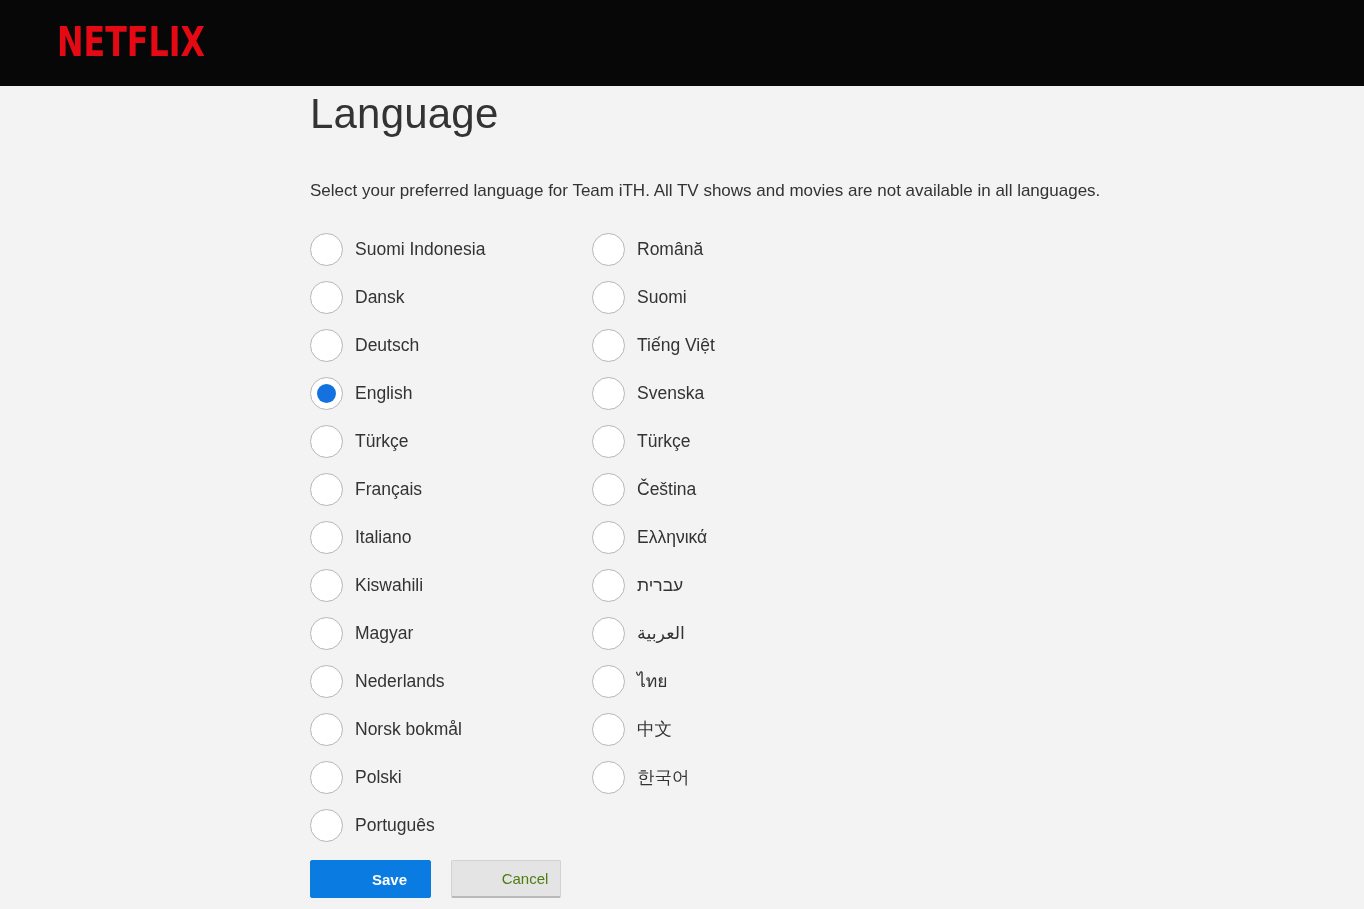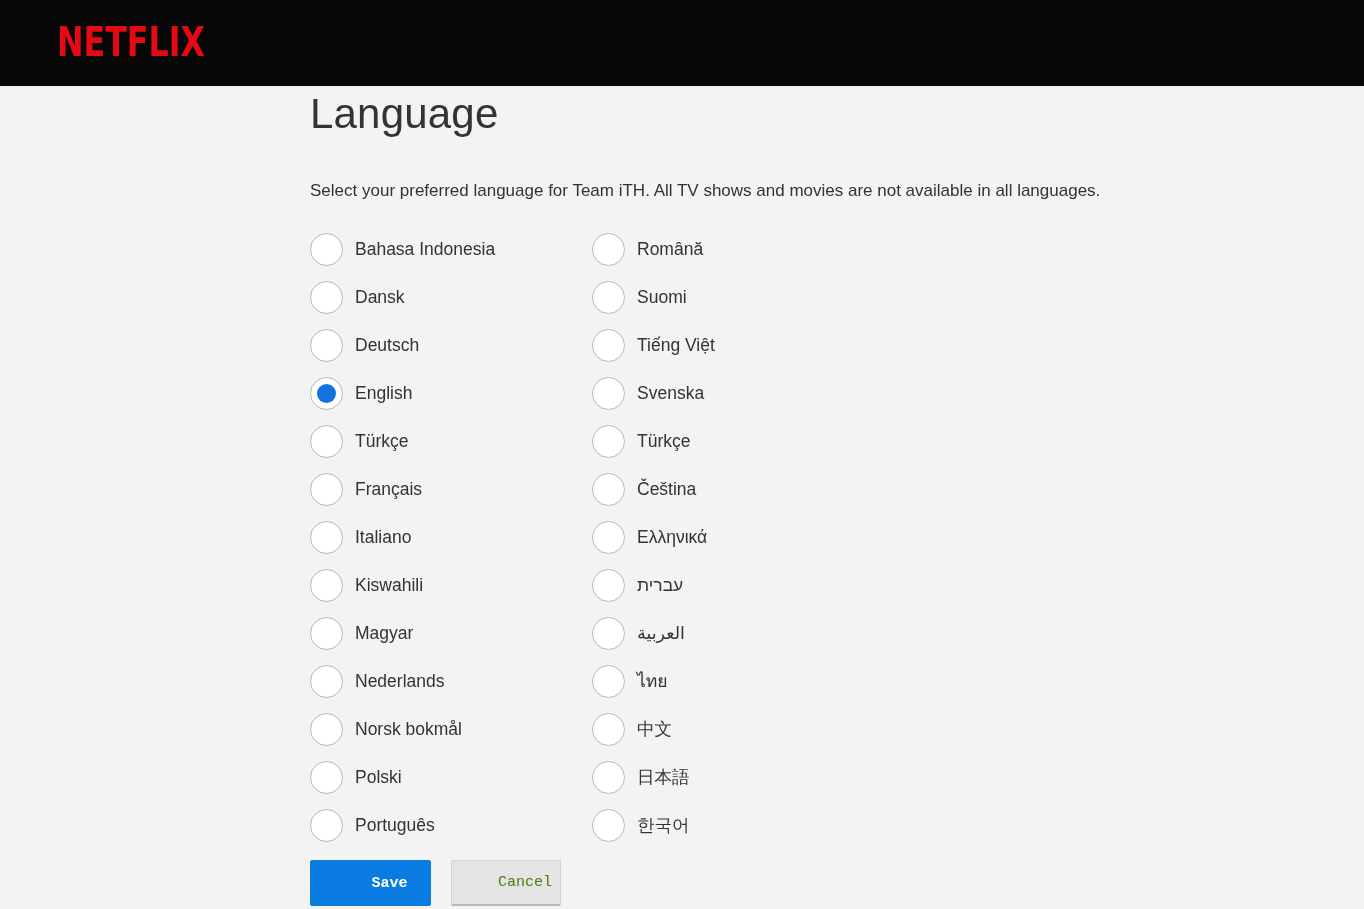--- a/index.html
+++ b/index.html
@@ -77,22 +77,22 @@
     font-size: 17.5px;
     color: #333333;
     white-space: nowrap;
   }
   .actions {
     margin-top: 11px;
     display: flex;
     align-items: center;
   }
   .btn {
-    height: 46px;
-    font-family: Liberation Mono, monospace;
+    height: 38px;
+    font-family: Liberation Sans, sans-serif;
     font-size: 15px;
     border-radius: 2px;
     cursor: pointer;
     padding-left: 44px;
   }
   .btn-save {
     width: 121px;
     background: var(--save-blue, #0a7be0);
     border: 1px solid var(--save-blue, #0a7be0);
     color: #ffffff;
@@ -120,21 +120,21 @@
 </div>
 
 <div class="main">
   <h1 class="page-title">Language</h1>
   <p class="page-subtitle">Select your preferred language for Team iTH. All TV shows and movies are not available in all languages.</p>
 
   <div class="columns">
     <div class="col left" id="col-left">
         <div class="lang-row">
           <span class="radio" role="radio" aria-checked="false"></span>
-          <span class="lang-label">Bahasa Indonesia</span>
+          <span class="lang-label">Suomi Indonesia</span>
         </div>
         <div class="lang-row">
           <span class="radio" role="radio" aria-checked="false"></span>
           <span class="lang-label">Dansk</span>
         </div>
         <div class="lang-row">
           <span class="radio" role="radio" aria-checked="false"></span>
           <span class="lang-label">Deutsch</span>
         </div>
         <div class="lang-row">
@@ -215,24 +215,20 @@
           <span class="radio" role="radio" aria-checked="false"></span>
           <span class="lang-label">العربية</span>
         </div>
         <div class="lang-row">
           <span class="radio" role="radio" aria-checked="false"></span>
           <span class="lang-label">ไทย</span>
         </div>
         <div class="lang-row">
           <span class="radio" role="radio" aria-checked="false"></span>
           <span class="lang-label">中文</span>
-        </div>
-        <div class="lang-row">
-          <span class="radio" role="radio" aria-checked="false"></span>
-          <span class="lang-label">日本語</span>
         </div>
         <div class="lang-row">
           <span class="radio" role="radio" aria-checked="false"></span>
           <span class="lang-label">한국어</span>
         </div>
       </div>
   </div>
 
   <div class="actions">
     <button class="btn btn-save">Save</button>

